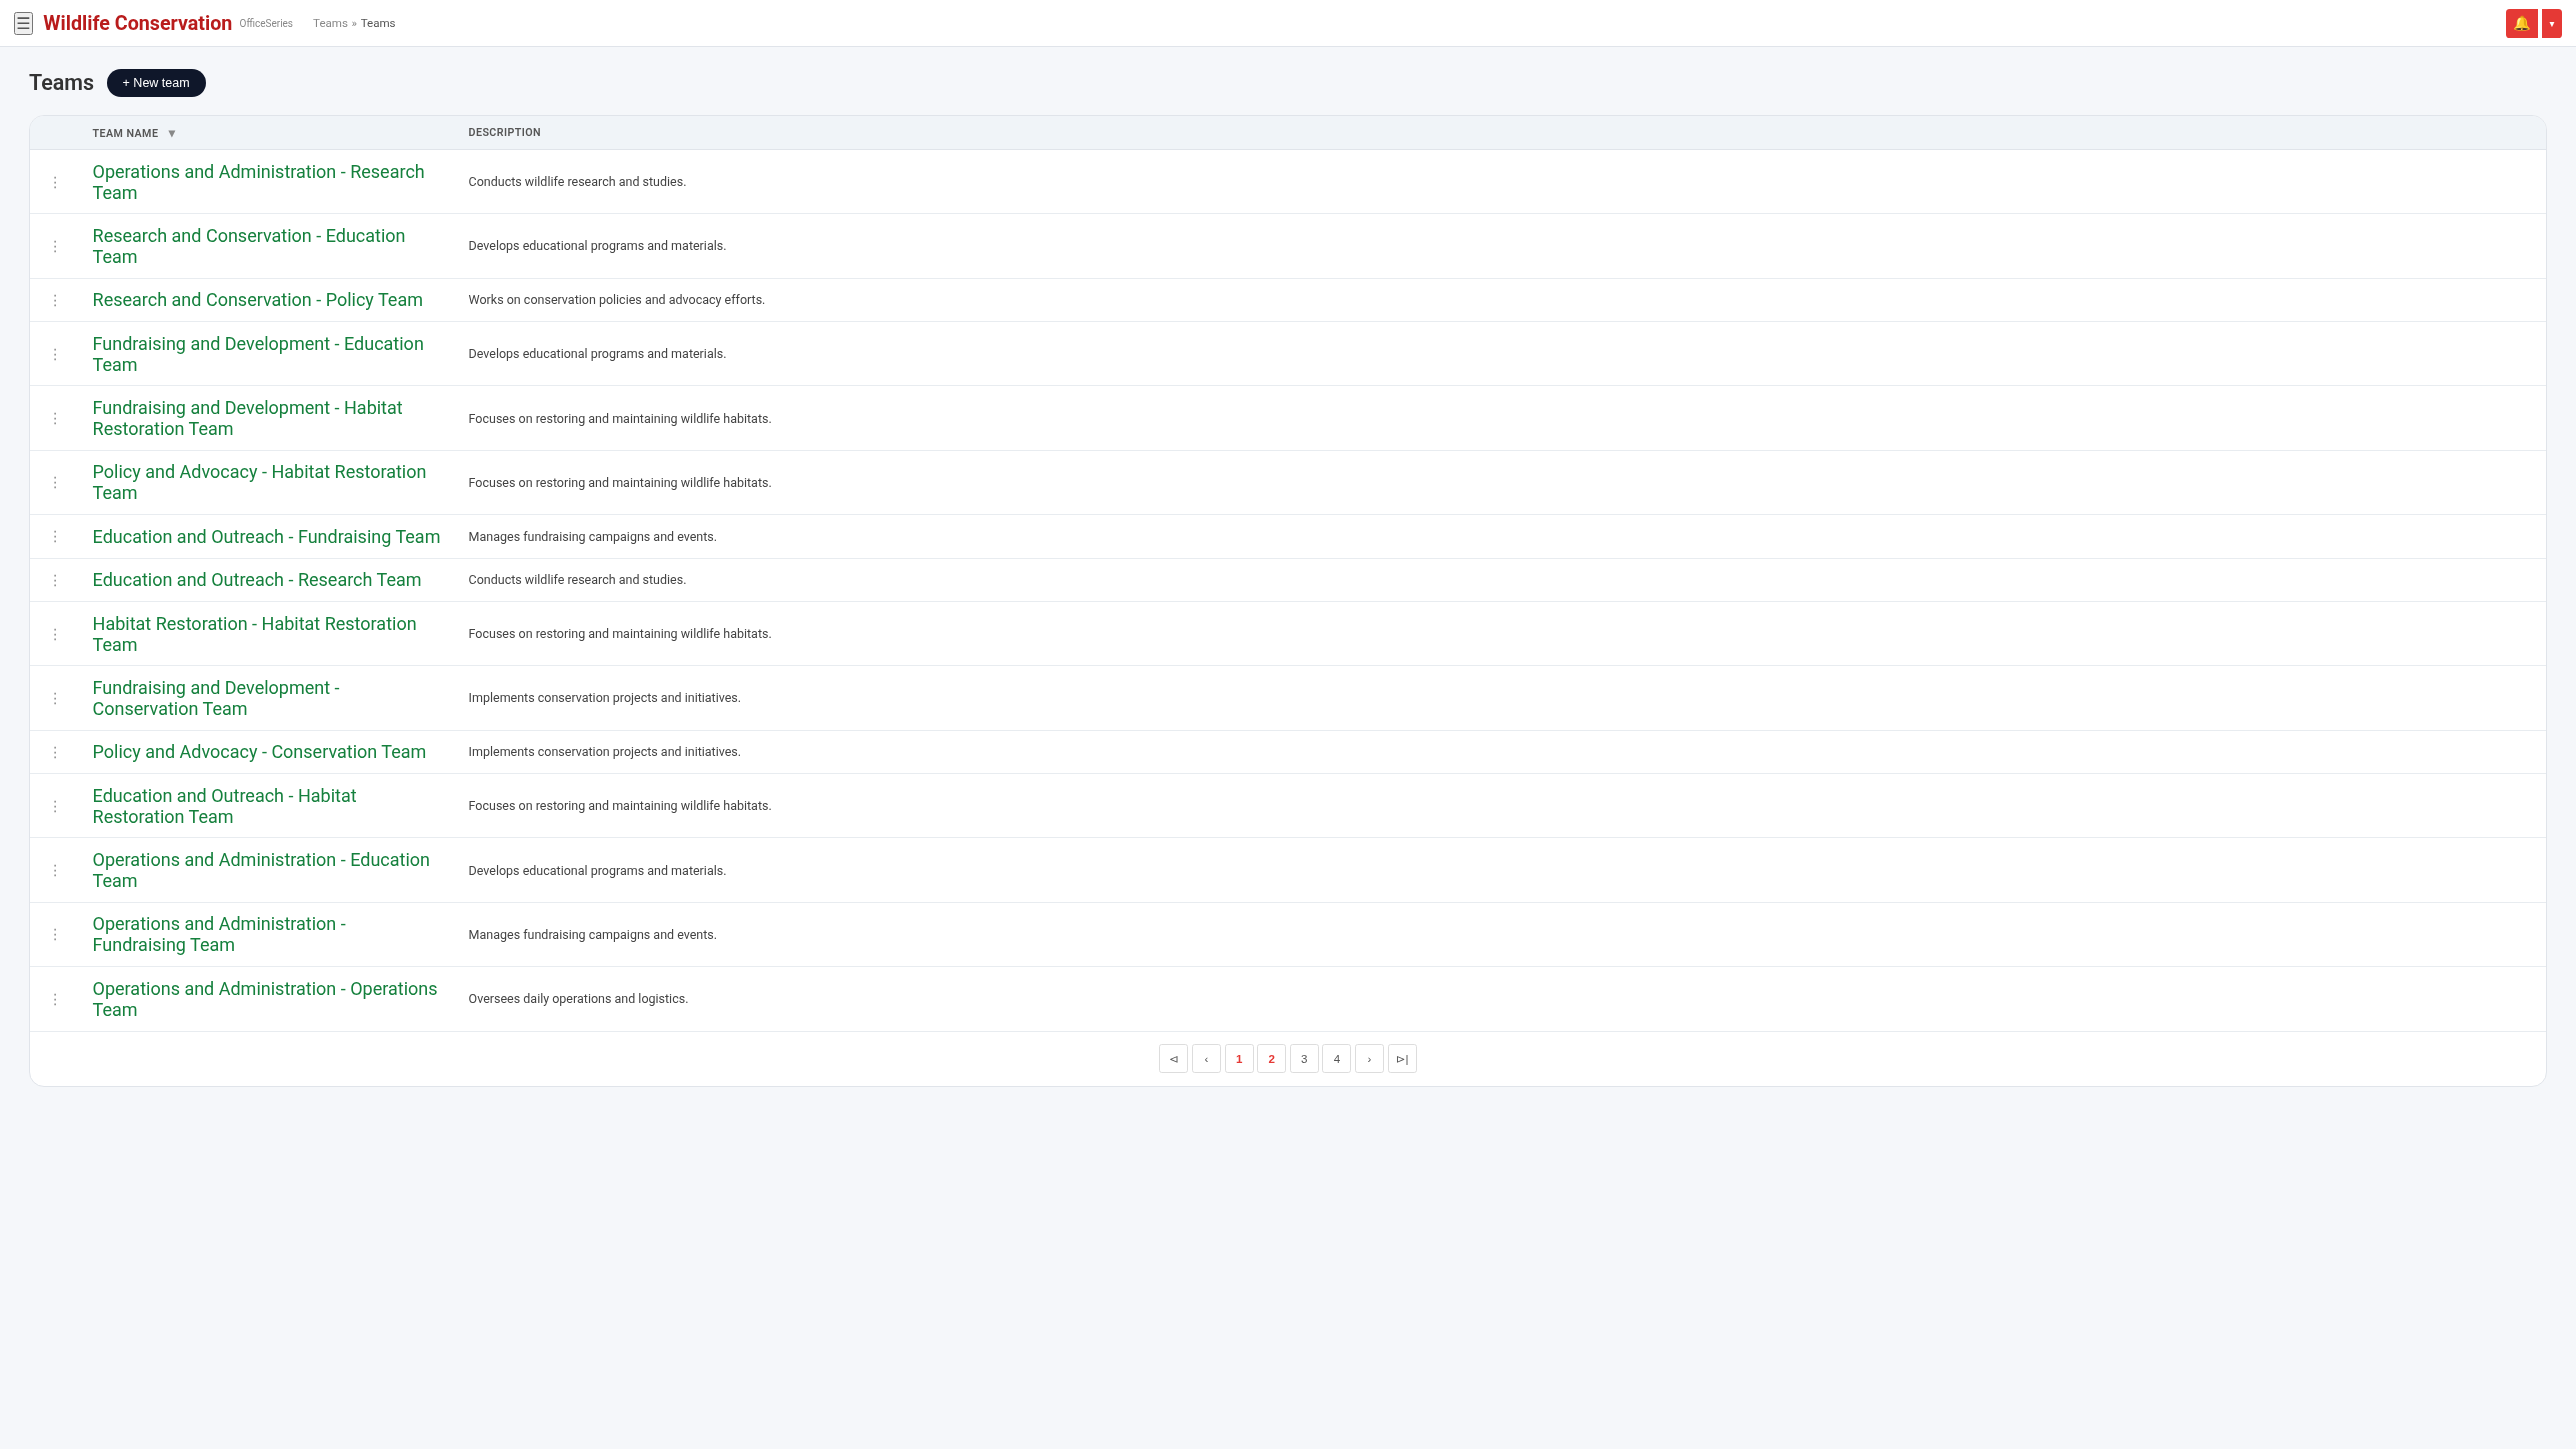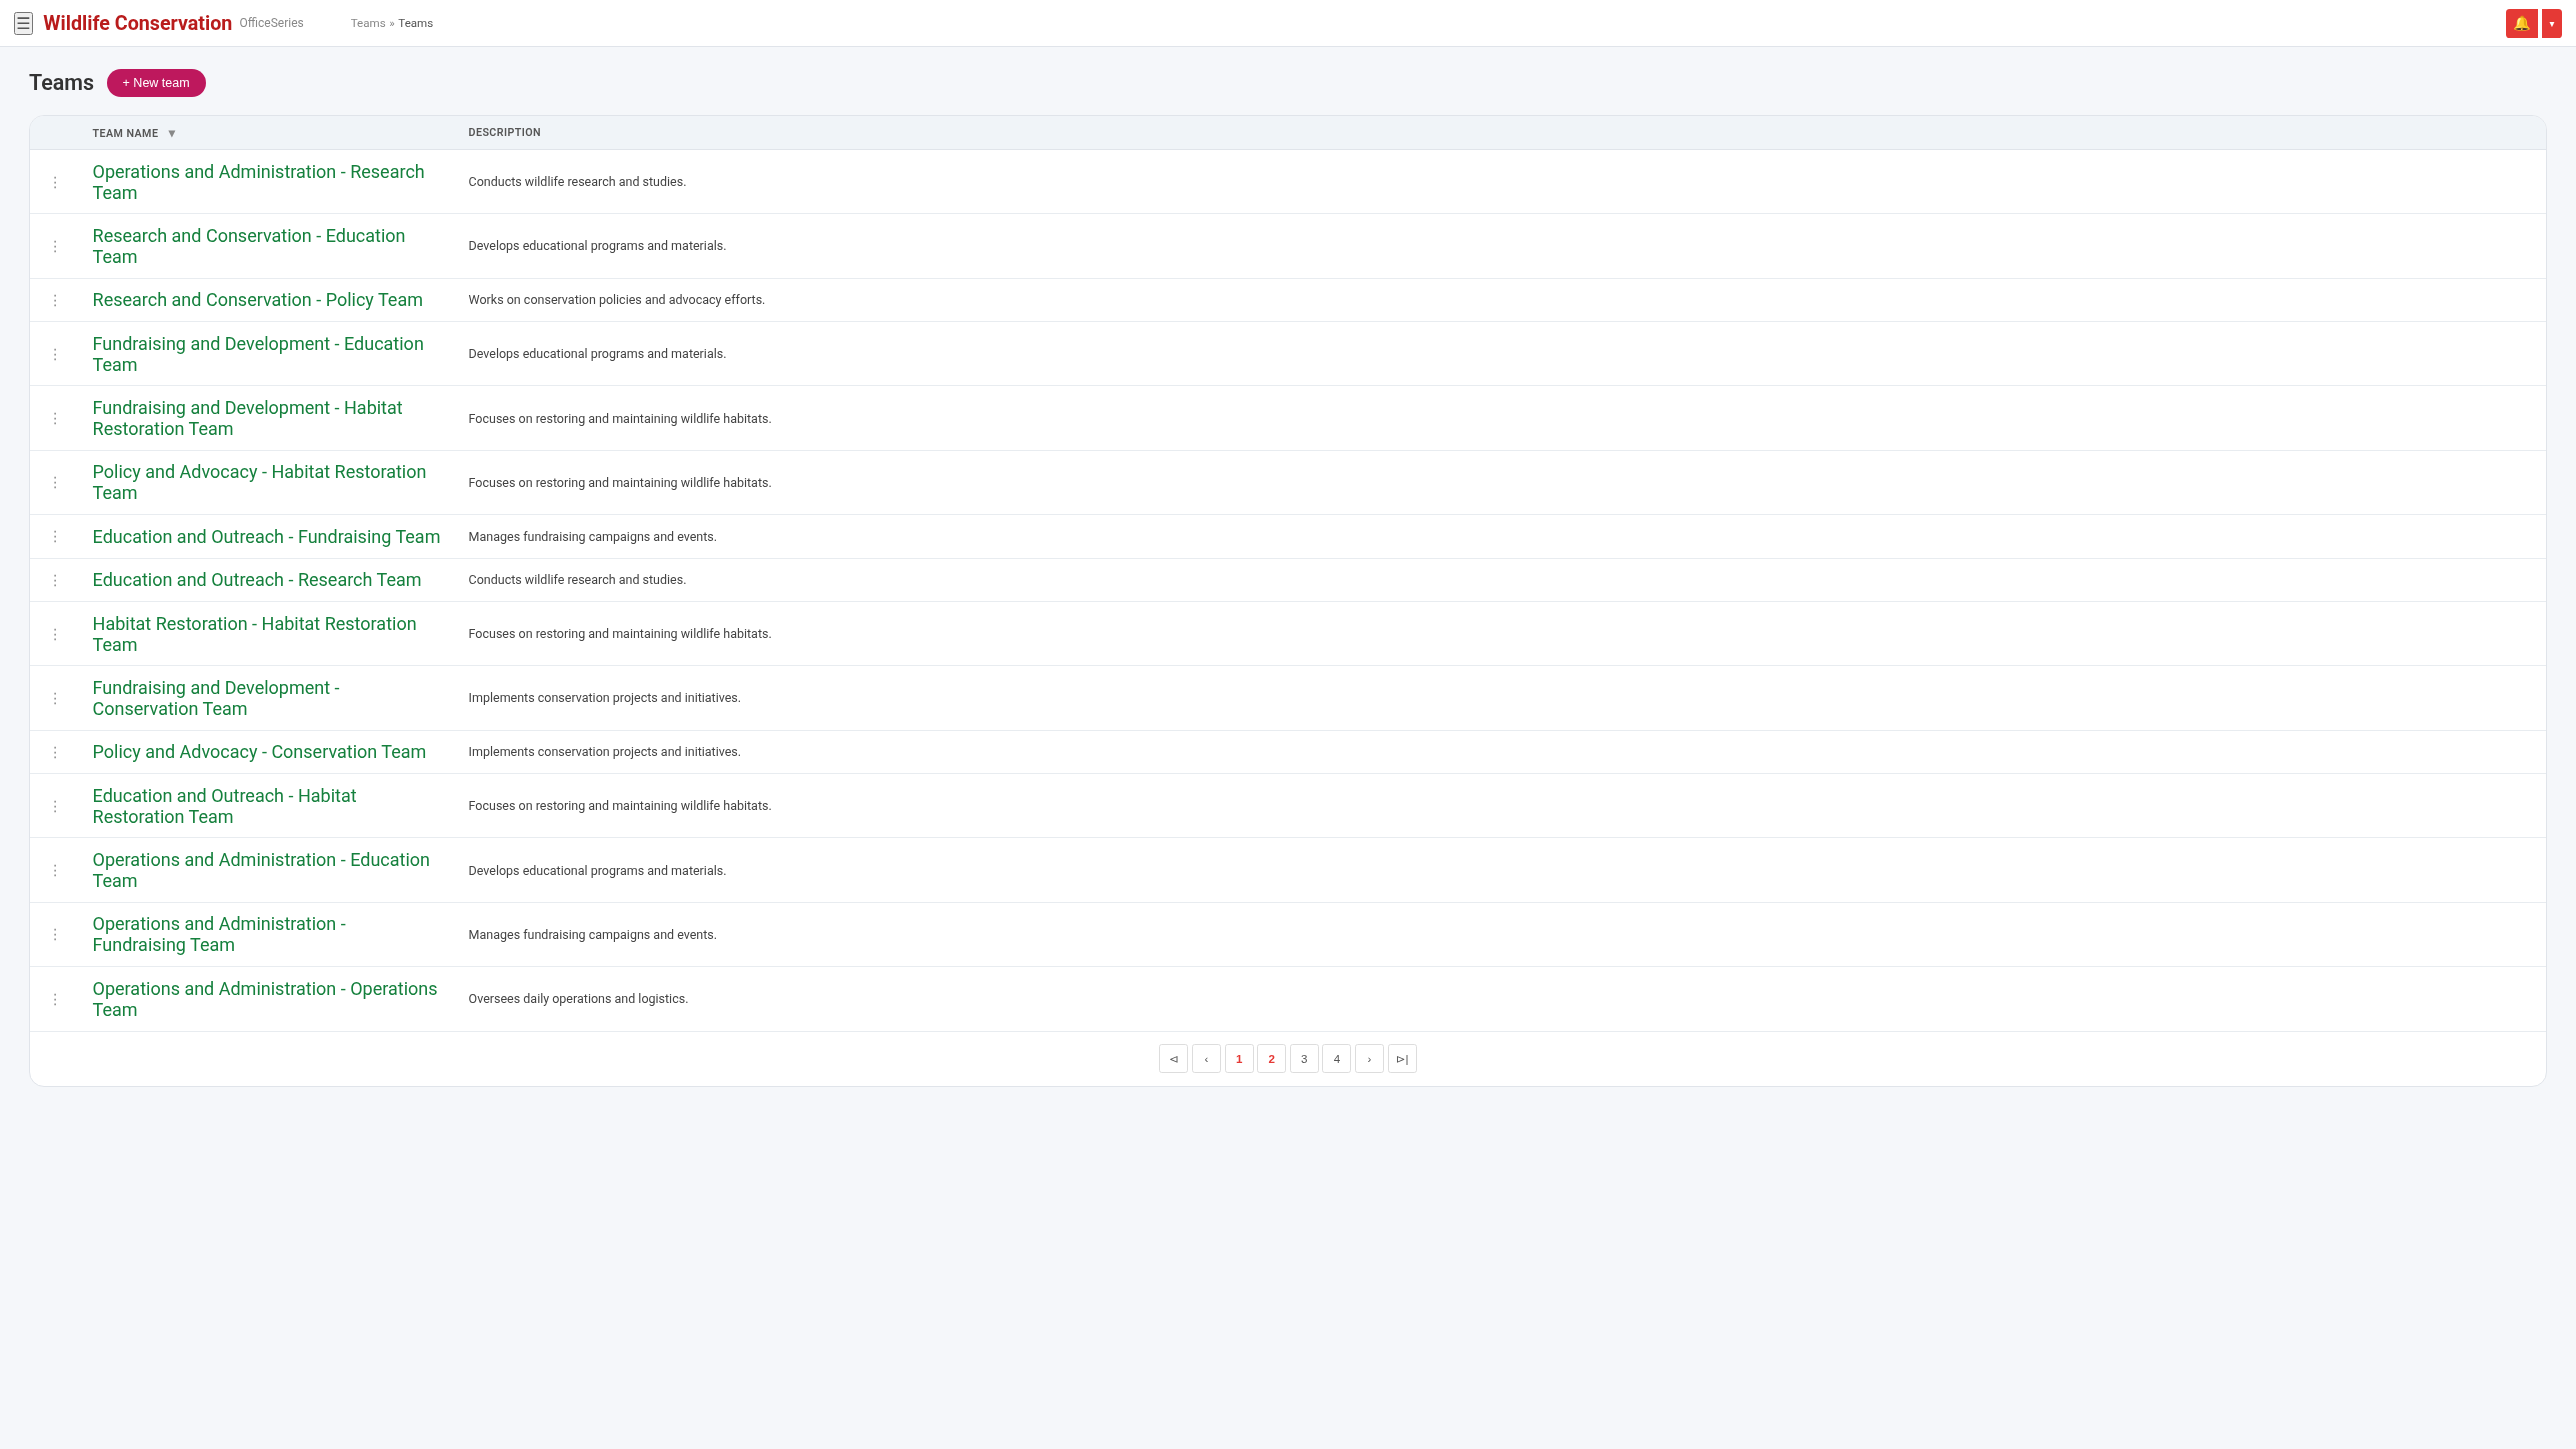--- a/index.html
+++ b/index.html
@@ -22,23 +22,23 @@
       margin-right: 10.7px;
     }
     .header-brand {
       font-size: 19.7px;
       font-weight: 700;
       color: #b91c1c;
       margin-right: 7.2px;
       text-decoration: none;
     }
     .header-subtitle {
-      font-size: 12px;
+      font-size: 10px;
       color: #888;
-      margin-right: 47px;
+      margin-right: 20px;
     }
     .breadcrumb {
       display: flex;
       align-items: center;
       font-size: 11.6px;
       color: #888;
     }
     .breadcrumb a {
       color: #888;
       text-decoration: none;
@@ -91,21 +91,21 @@
       align-items: center;
       margin-bottom: 18px;
       gap: 12.5px;
     }
     .page-title {
       font-size: 21.5px;
       font-weight: 600;
       color: #333;
     }
     .new-team-btn {
-      background: #be185d;
+      background: #0f172a;
       color: #fff;
       border: none;
       border-radius: 18px;
       padding: 7.2px 16px;
       font-size: 12.5px;
       cursor: pointer;
       display: flex;
       align-items: center;
       gap: 5.4px;
       font-weight: 500;

